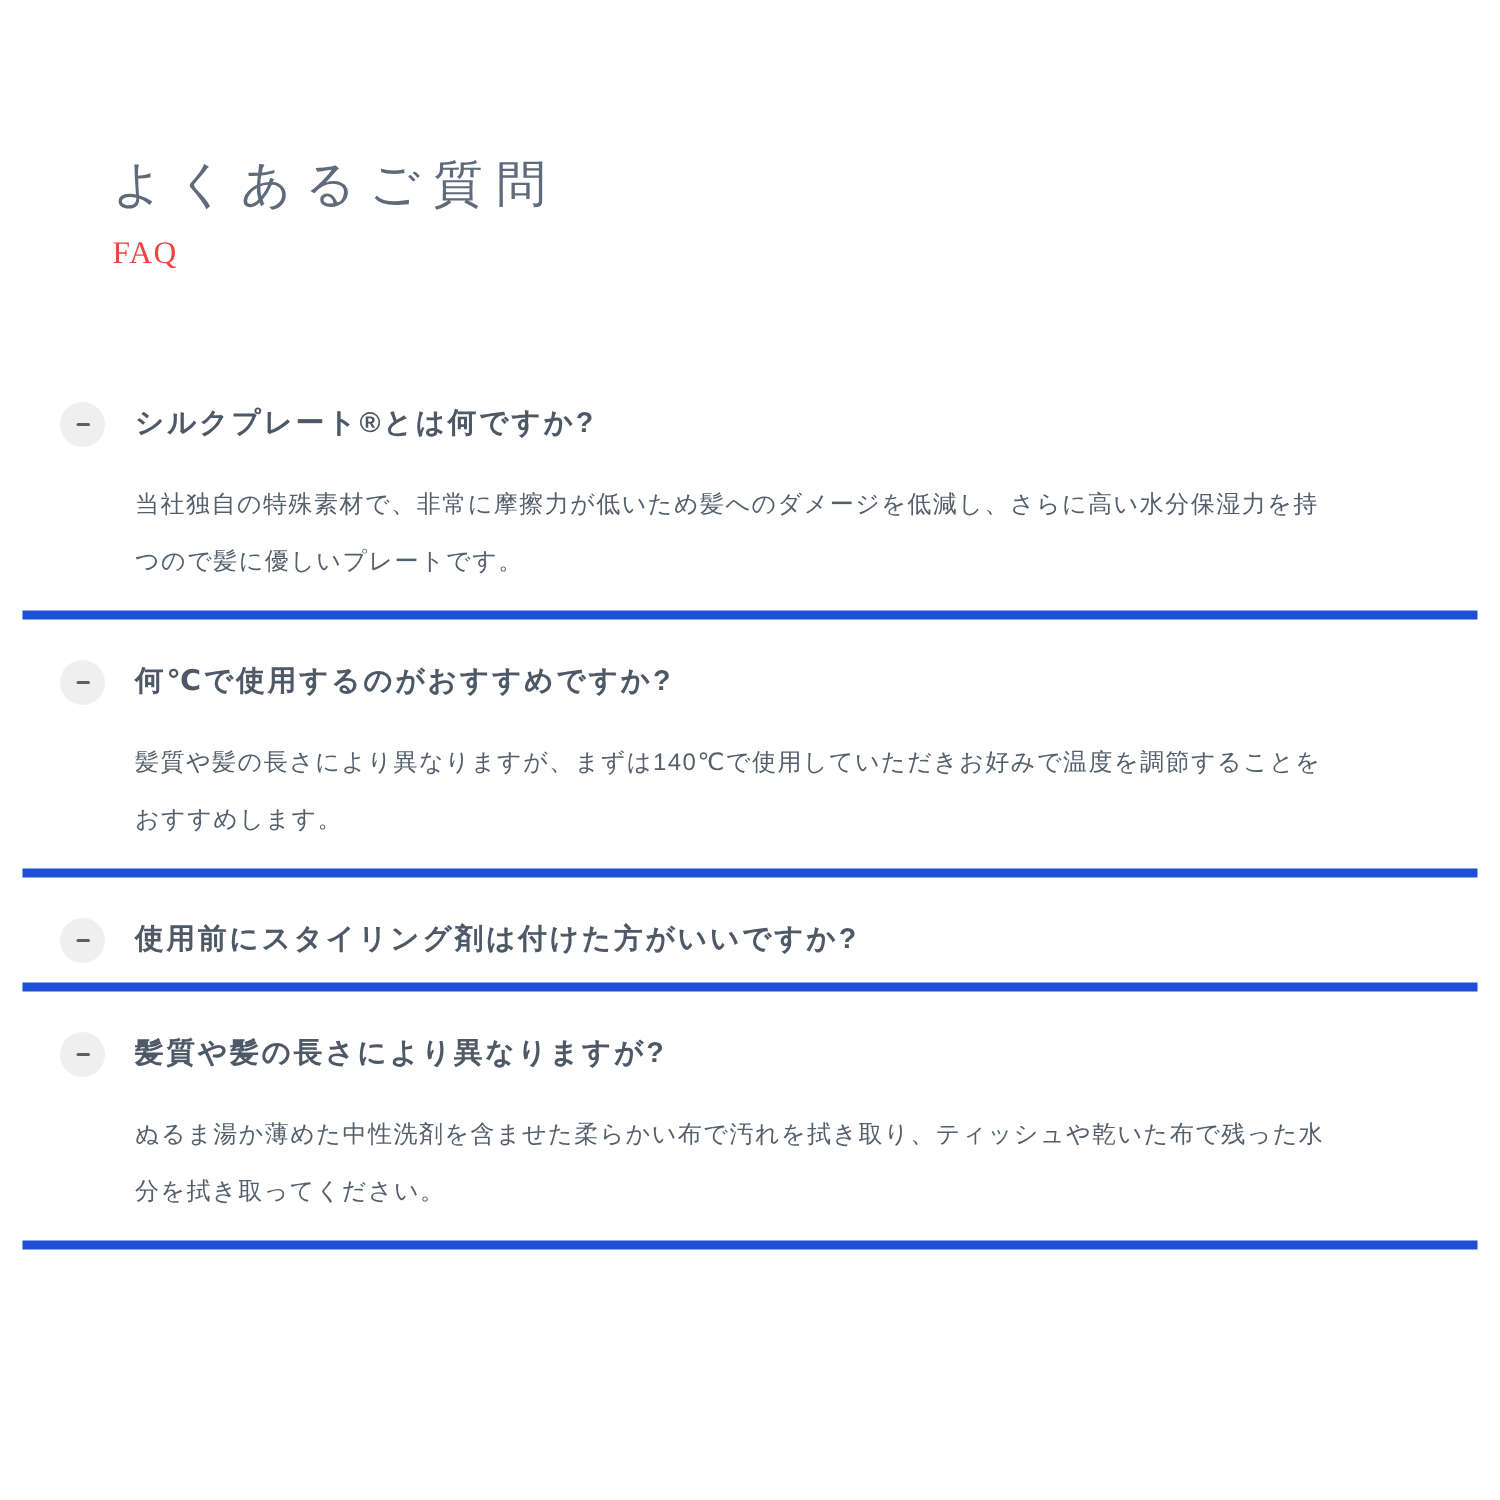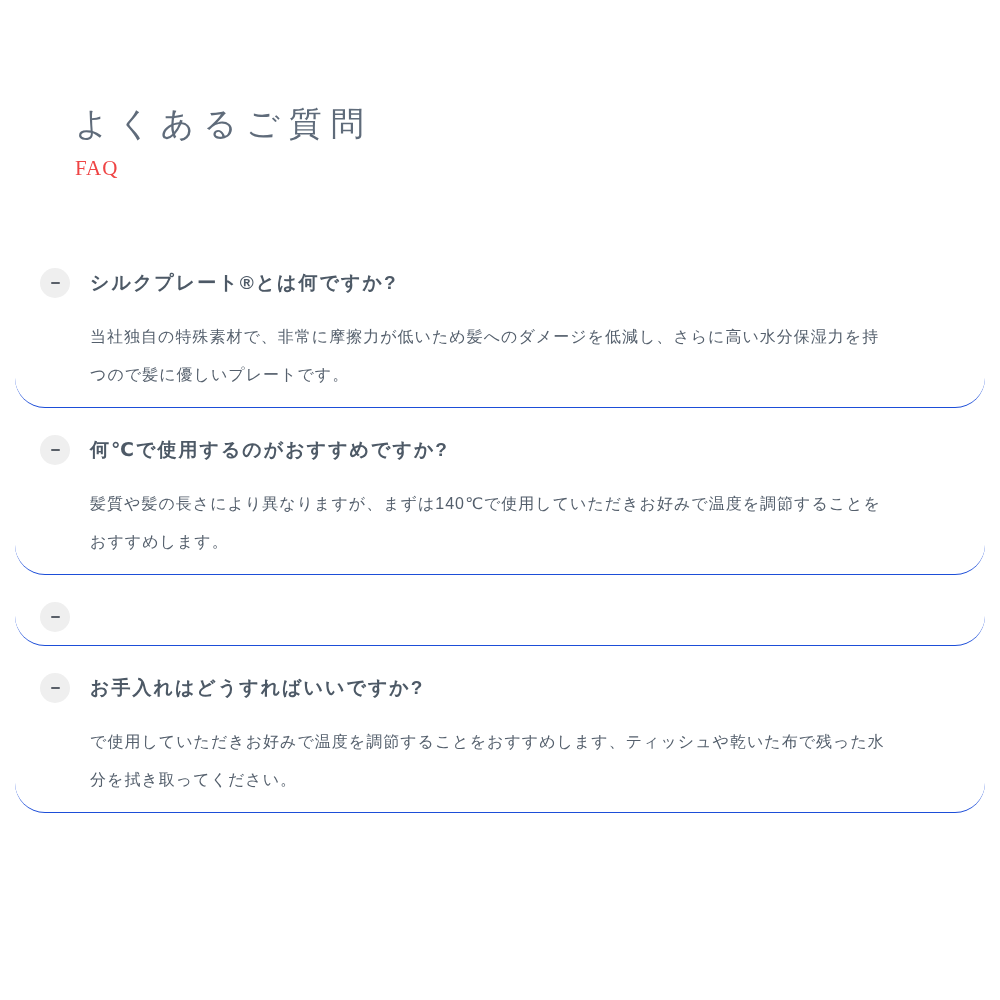--- a/index.html
+++ b/index.html
@@ -1,15 +1,15 @@
 <!DOCTYPE html>
 <html><head>
 <meta charset="utf-8">
 <style>
-  * { margin: 0; padding: 0; box-sizing: border-box; border-radius: 30px; }
+  * { margin: 0; padding: 0; box-sizing: border-box; }
   html, body {
     width: 1000px;
     background: #ffffff;
     font-family: "Liberation Sans", "DejaVu Sans", sans-serif;
   }
   .page {
     width: 1000px;
     height: 1000px;
     background: #ffffff;
     padding: 0 15px;
@@ -33,21 +33,21 @@
     line-height: 24px;
     letter-spacing: 1px;
     color: #ef4444;
     margin-top: 13px;
   }
   
   .faq-list {
     margin-top: 88px;
   }
   .faq-item {
-    border-bottom: 1px solid #1d4ed8;
+    border-bottom: 6px solid #1d4ed8;
     padding-bottom: 13px;
   }
   .faq-item + .faq-item {
     padding-top: 27px;
   }
   .faq-question-row {
     display: flex;
     align-items: center;
     cursor: pointer;
   }
@@ -116,27 +116,28 @@
         <span class="faq-question">何℃で使用するのがおすすめですか?</span>
       </div>
       <p class="faq-answer">髪質や髪の長さにより異なりますが、まずは140℃で使用していただきお好みで温度を調節することをおすすめします。</p>
     </div>
 
     <div class="faq-item">
       <div class="faq-question-row">
         <span class="icon-circle">
             <span class="minus-bar"></span>
           </span>
+        <span class="faq-question">使用前にスタイリング剤は付けた方がいいですか?</span>
       </div>
     </div>
 
     <div class="faq-item">
       <div class="faq-question-row">
         <span class="icon-circle">
             <span class="minus-bar"></span>
           </span>
-        <span class="faq-question">お手入れはどうすればいいですか?</span>
+        <span class="faq-question">髪質や髪の長さにより異なりますが?</span>
       </div>
-      <p class="faq-answer">で使用していただきお好みで温度を調節することをおすすめします、ティッシュや乾いた布で残った水分を拭き取ってください。</p>
+      <p class="faq-answer">ぬるま湯か薄めた中性洗剤を含ませた柔らかい布で汚れを拭き取り、ティッシュや乾いた布で残った水分を拭き取ってください。</p>
     </div>
 
   </div>
 </div>
 
 </body></html>

